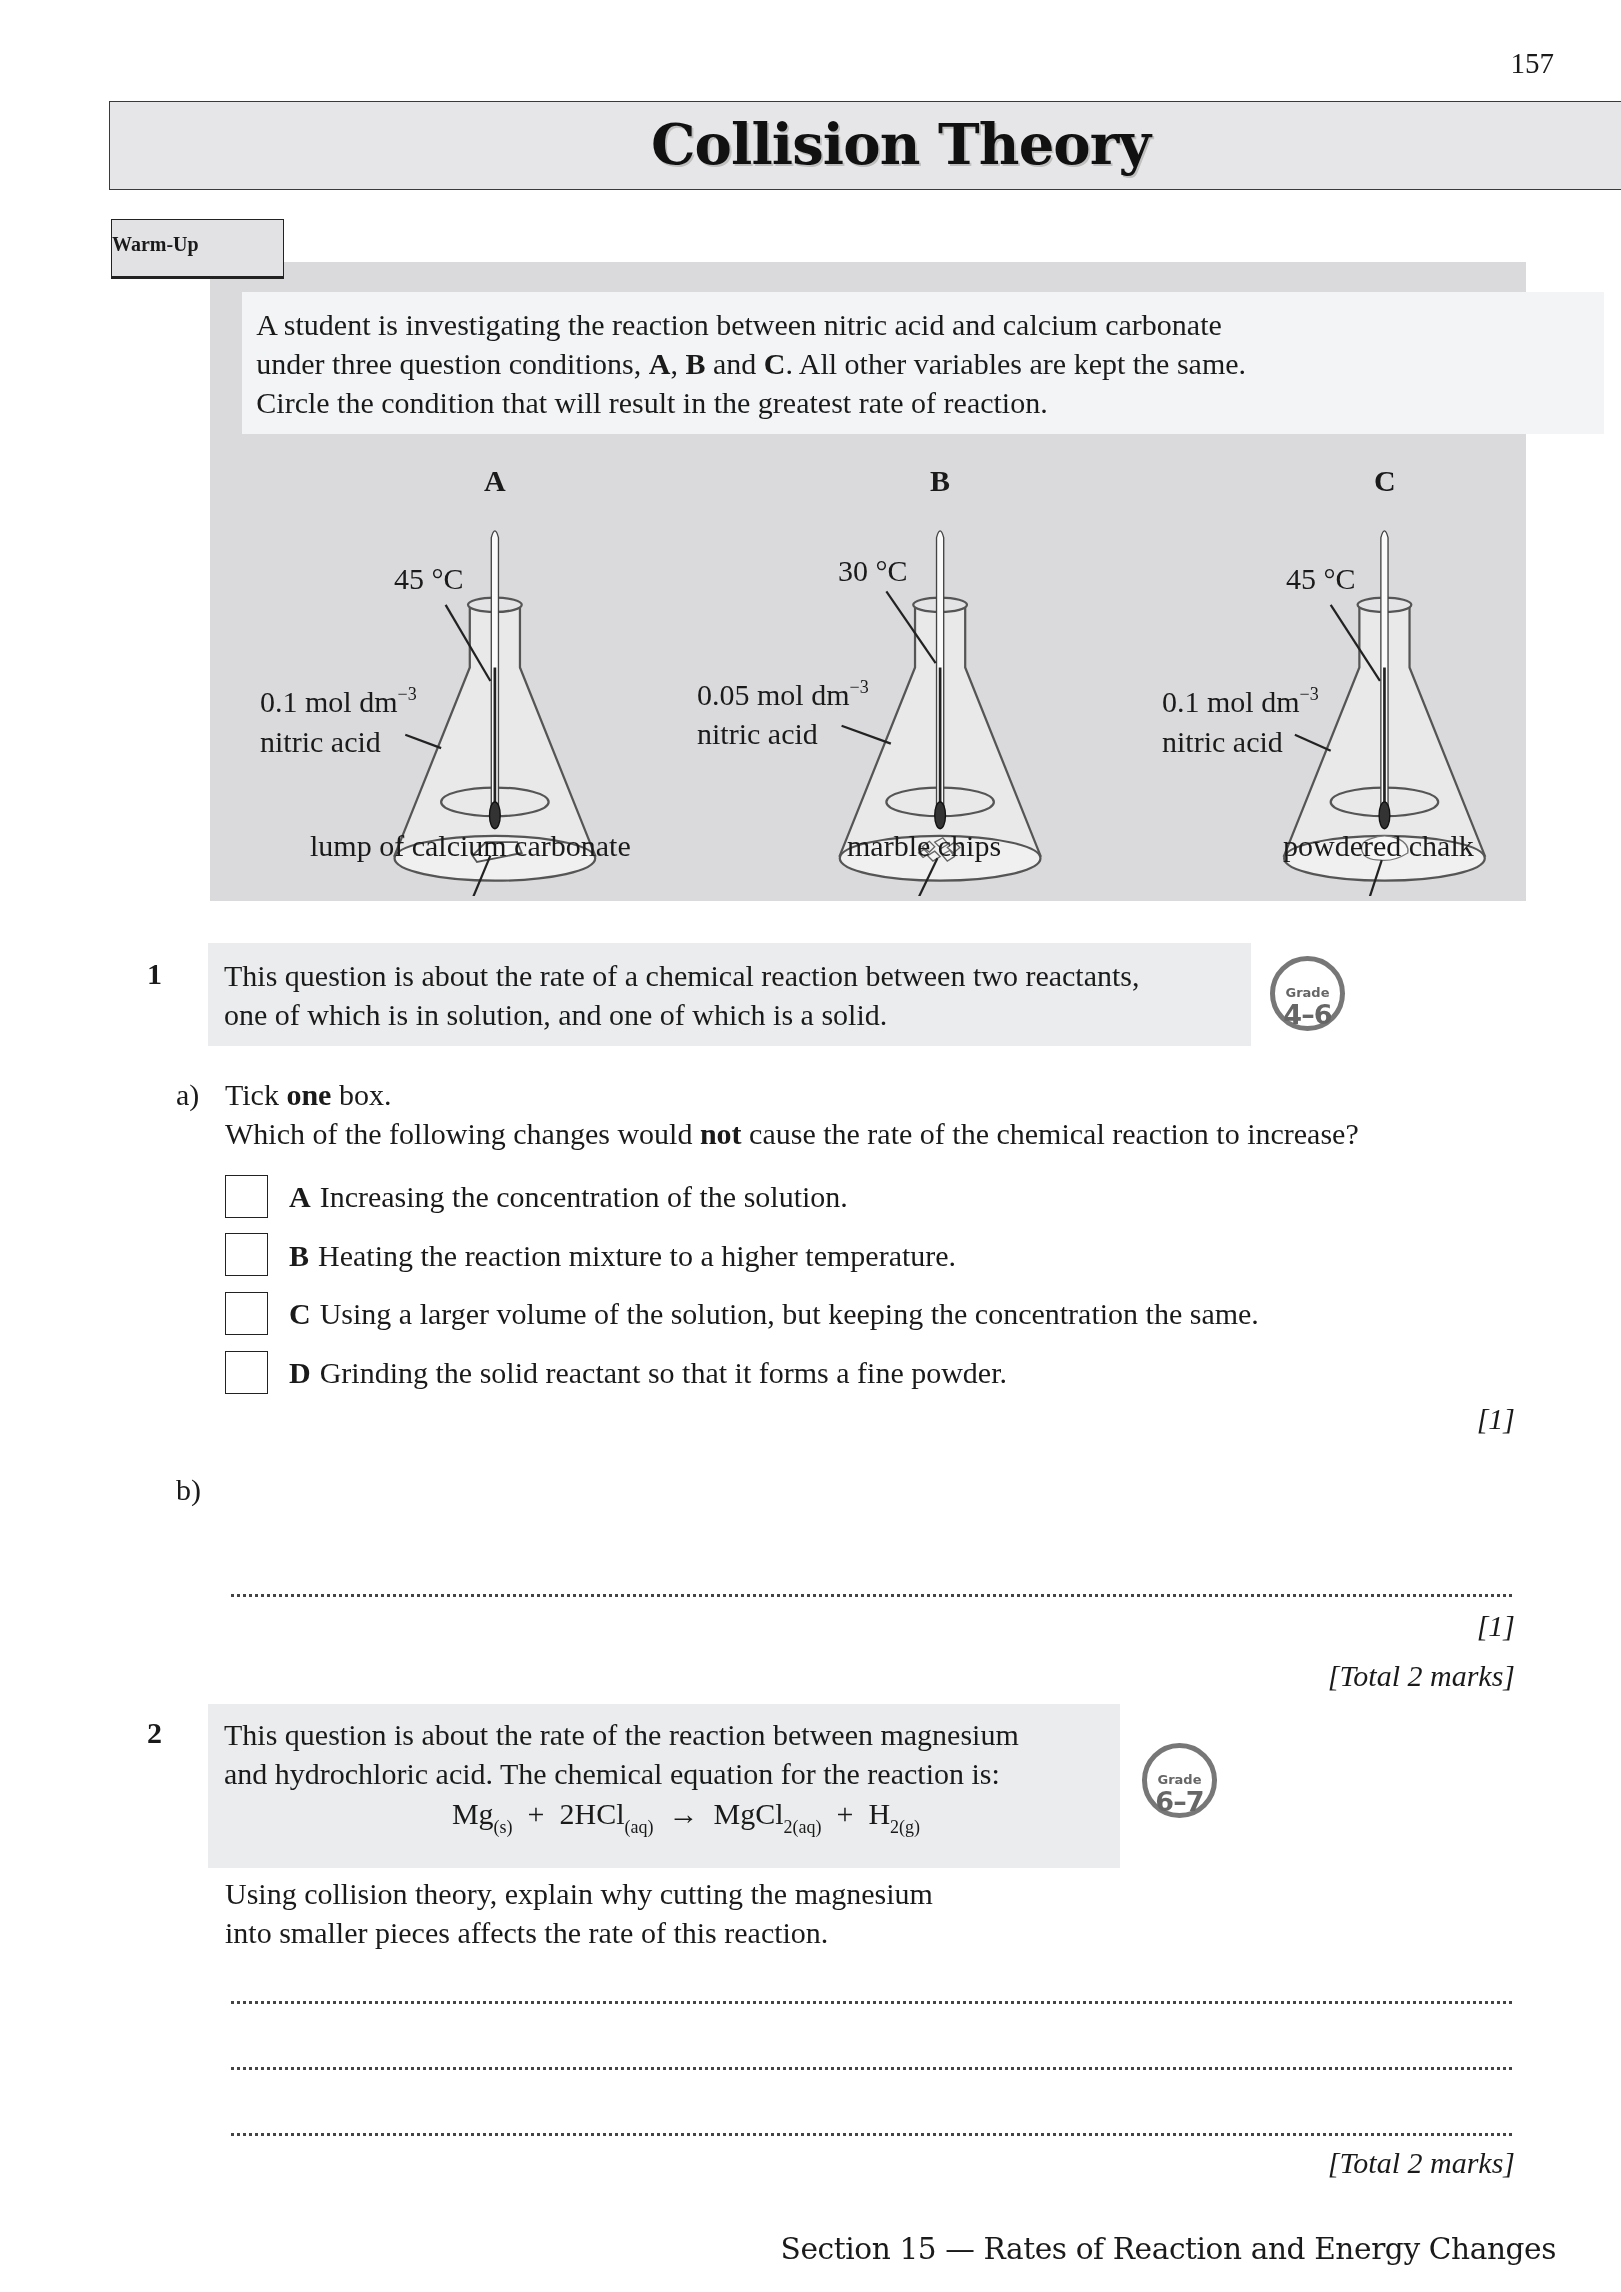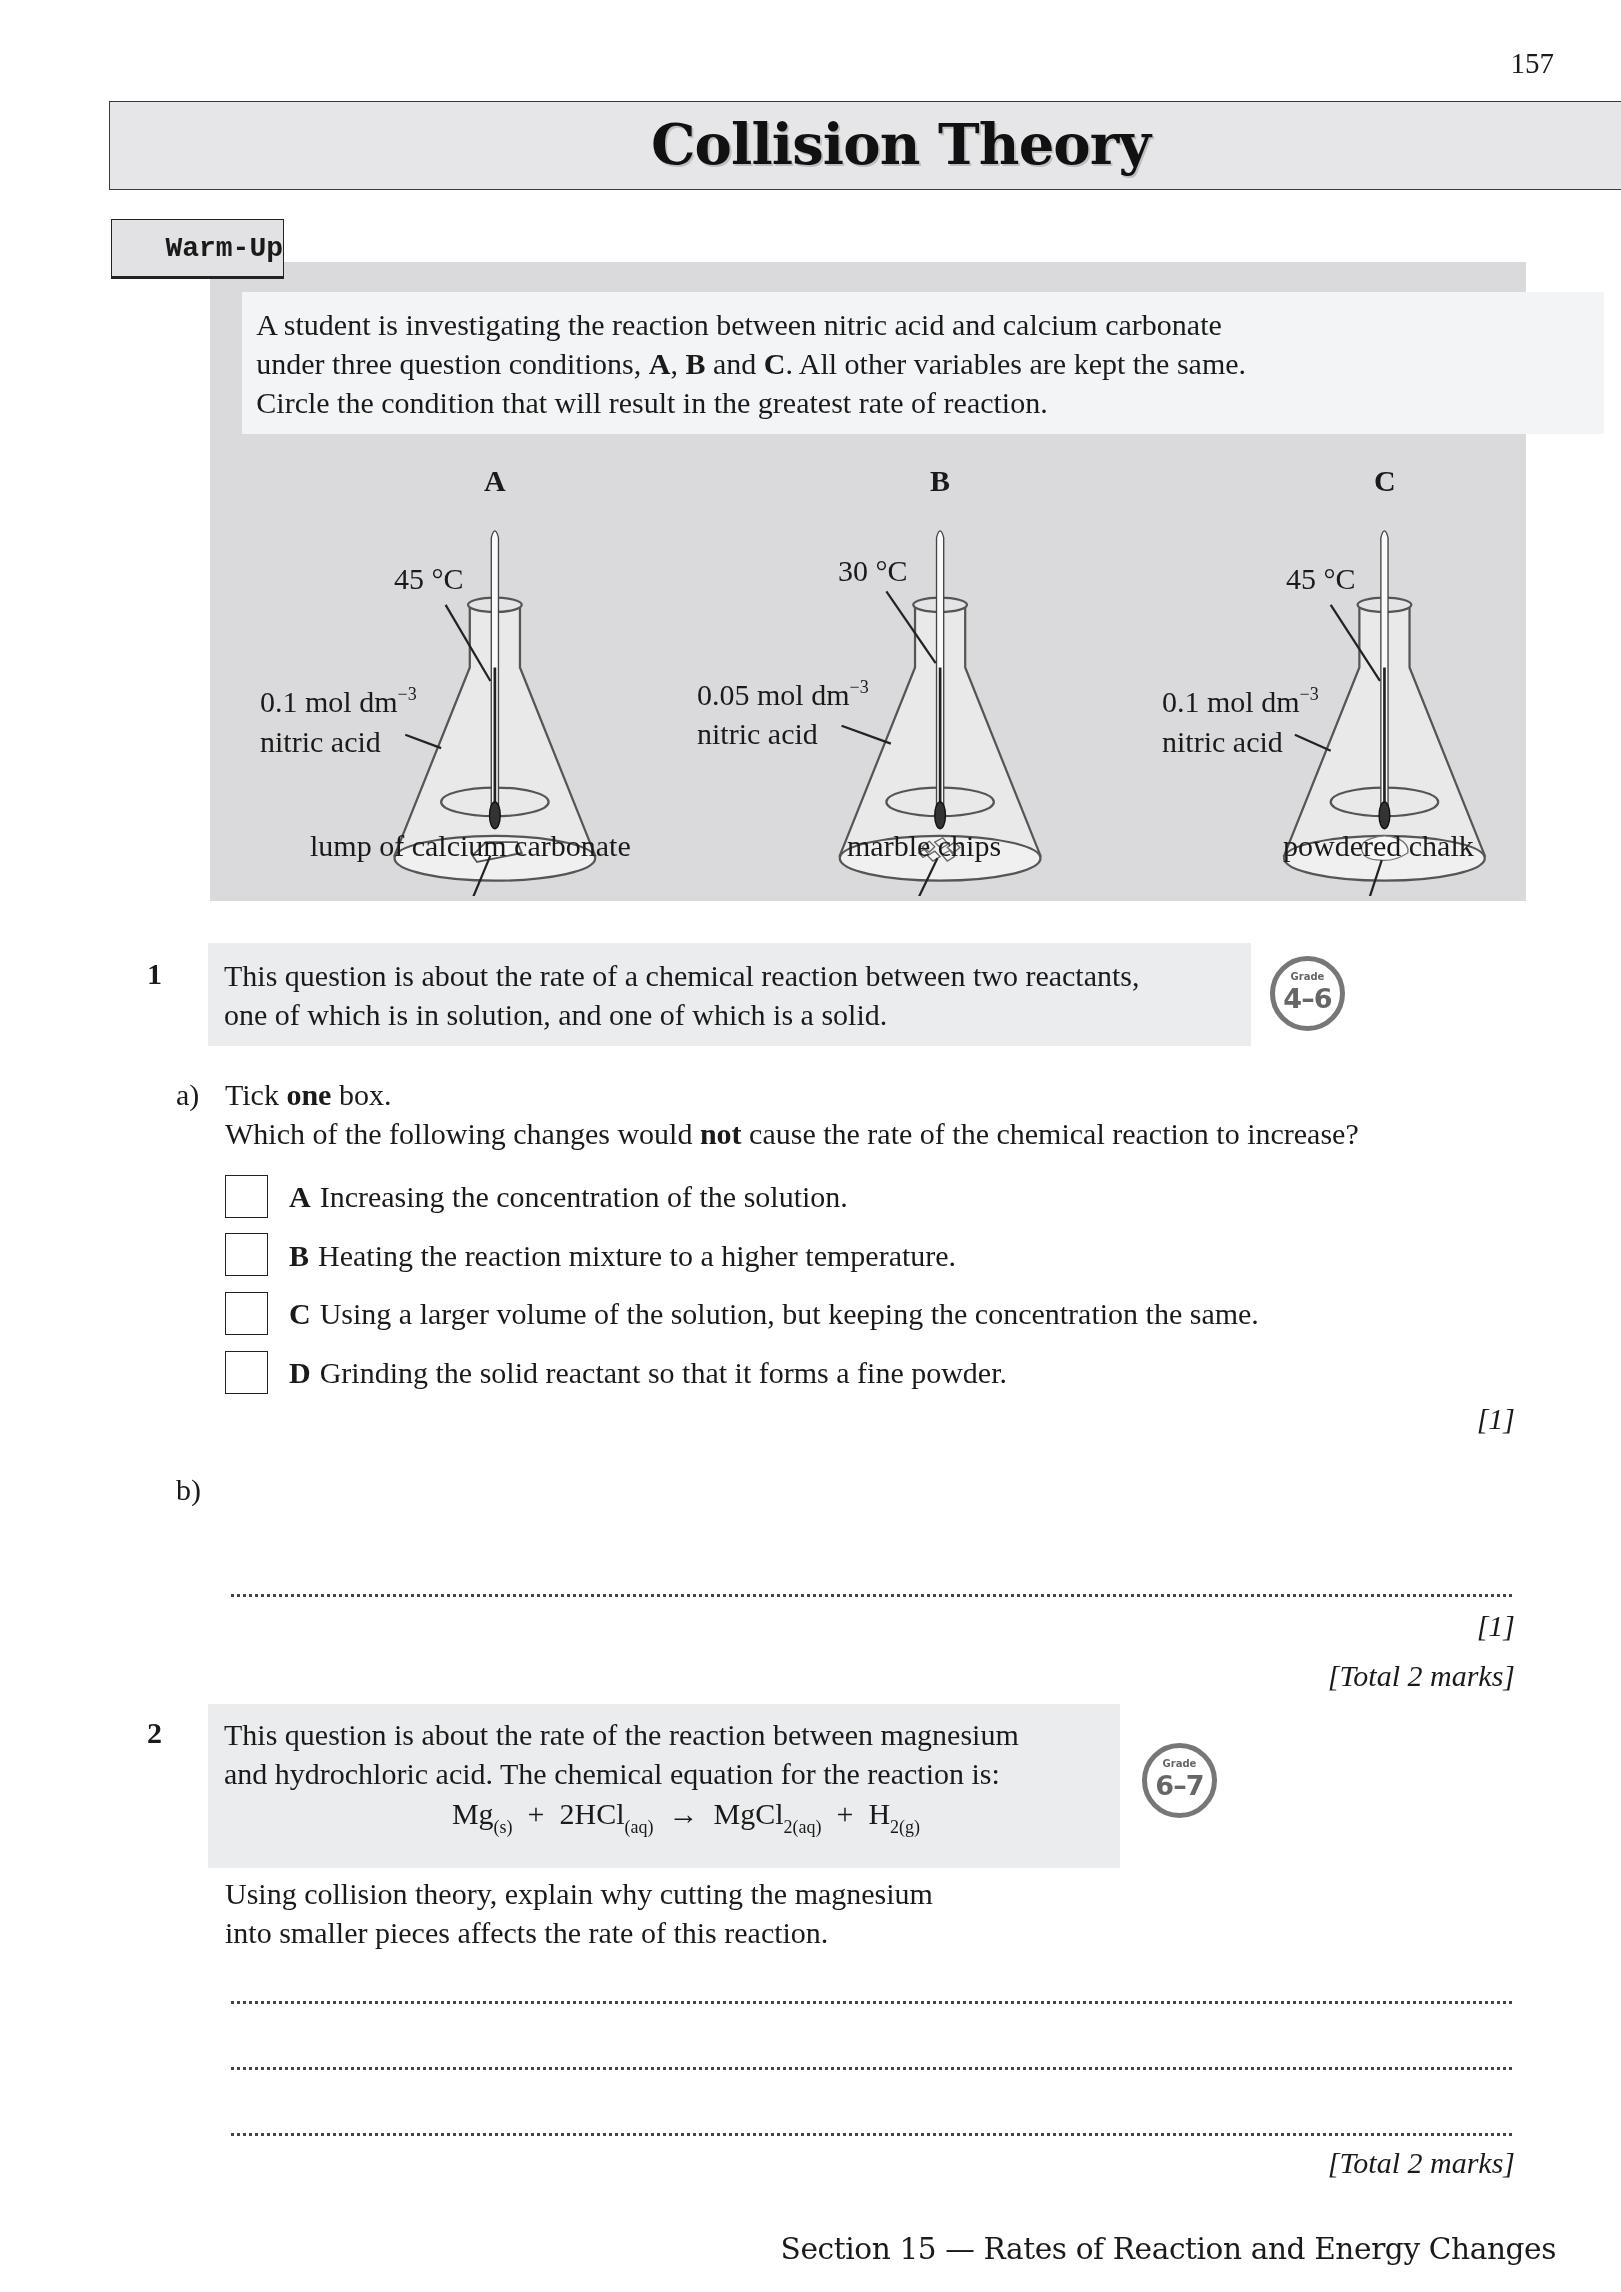--- a/index.html
+++ b/index.html
@@ -11,38 +11,38 @@
   #page-num { right:67px; top:47px; font-size:29px; }
   #title-box { left:109px; top:101px; width:1583px; height:89px; background:#e6e6e8;
                border:1.8px solid #3a3a3a; box-sizing:border-box; }
   #title-box .t { position:absolute; left:0; right:0; top:9px; text-align:center;
                   font-family:"DejaVu Serif", serif; font-weight:bold; font-size:56px;
                   letter-spacing:-0.9px; text-shadow:1.8px 1.8px 0 #bfbfbf; color:#111; }
 
   #warmup-tab { left:111px; top:219px; width:173px; height:60px; background:#e2e2e4;
                 border:1.8px solid #222; border-bottom-width:3.6px; border-right-width:1.8px;
                 box-sizing:border-box; z-index:3; }
-  #warmup-tab span { position:absolute; left:0; right:0; top:12.5px; text-align:right;
-                     font-family:Liberation Mono, monospace; font-weight:bold; font-size:28px; }
+  #warmup-tab span { position:absolute; left:0; right:0; top:12.5px; text-align:left;
+                     font-family:Liberation Serif, serif; font-weight:bold; font-size:20px; }
 
   #warm-panel { left:210px; top:262px; width:1316px; height:639px; background:#dadadc; }
   #warm-inner { left:242px; top:292px; width:1362px; height:142px; background:#f3f4f5; }
   #warm-inner .lines { position:absolute; left:14.3px; top:12.5px; }
 
   .flask-label { font-weight:bold; font-size:30px; }
   .lbl { font-size:30px; white-space:nowrap; line-height:36px; }
   sup.s { font-size:18px; vertical-align:12.5px; line-height:0; }
   sub.s { font-size:18px; vertical-align:-9px; line-height:0; }
 
   .qnum { font-size:30px; font-weight:bold; }
   .qbox { background:#ebeced; }
   .badge { width:75px; height:75px; border-radius:50%; border:5.4px solid #777;
            box-sizing:border-box; background:#fff; text-align:center; color:#666;
            font-family:"DejaVu Sans", sans-serif; }
-  .badge .g { font-size:10px; font-weight:bold; margin-top:9px; line-height:14.3px; }
+  .badge .g { font-size:13px; font-weight:bold; margin-top:25px; line-height:14.3px; }
   .badge .n { font-size:27px; font-weight:bold; line-height:29px; letter-spacing:-0.9px; }
 
   .cb { width:43px; height:43px; border:1.8px solid #222; box-sizing:border-box; background:#fff; }
   .opt b { font-weight:bold; margin-right:9px; }
   .marks { font-style:italic; font-size:30px; text-align:right; white-space:nowrap; }
   .dots { height:0; border-bottom:3.6px dotted #444; }
   #footer { right:65px; top:2232px; font-family:"DejaVu Serif", serif; font-size:29.6px;
             letter-spacing:-0.4px; white-space:nowrap; }
 </style>
 </head>

